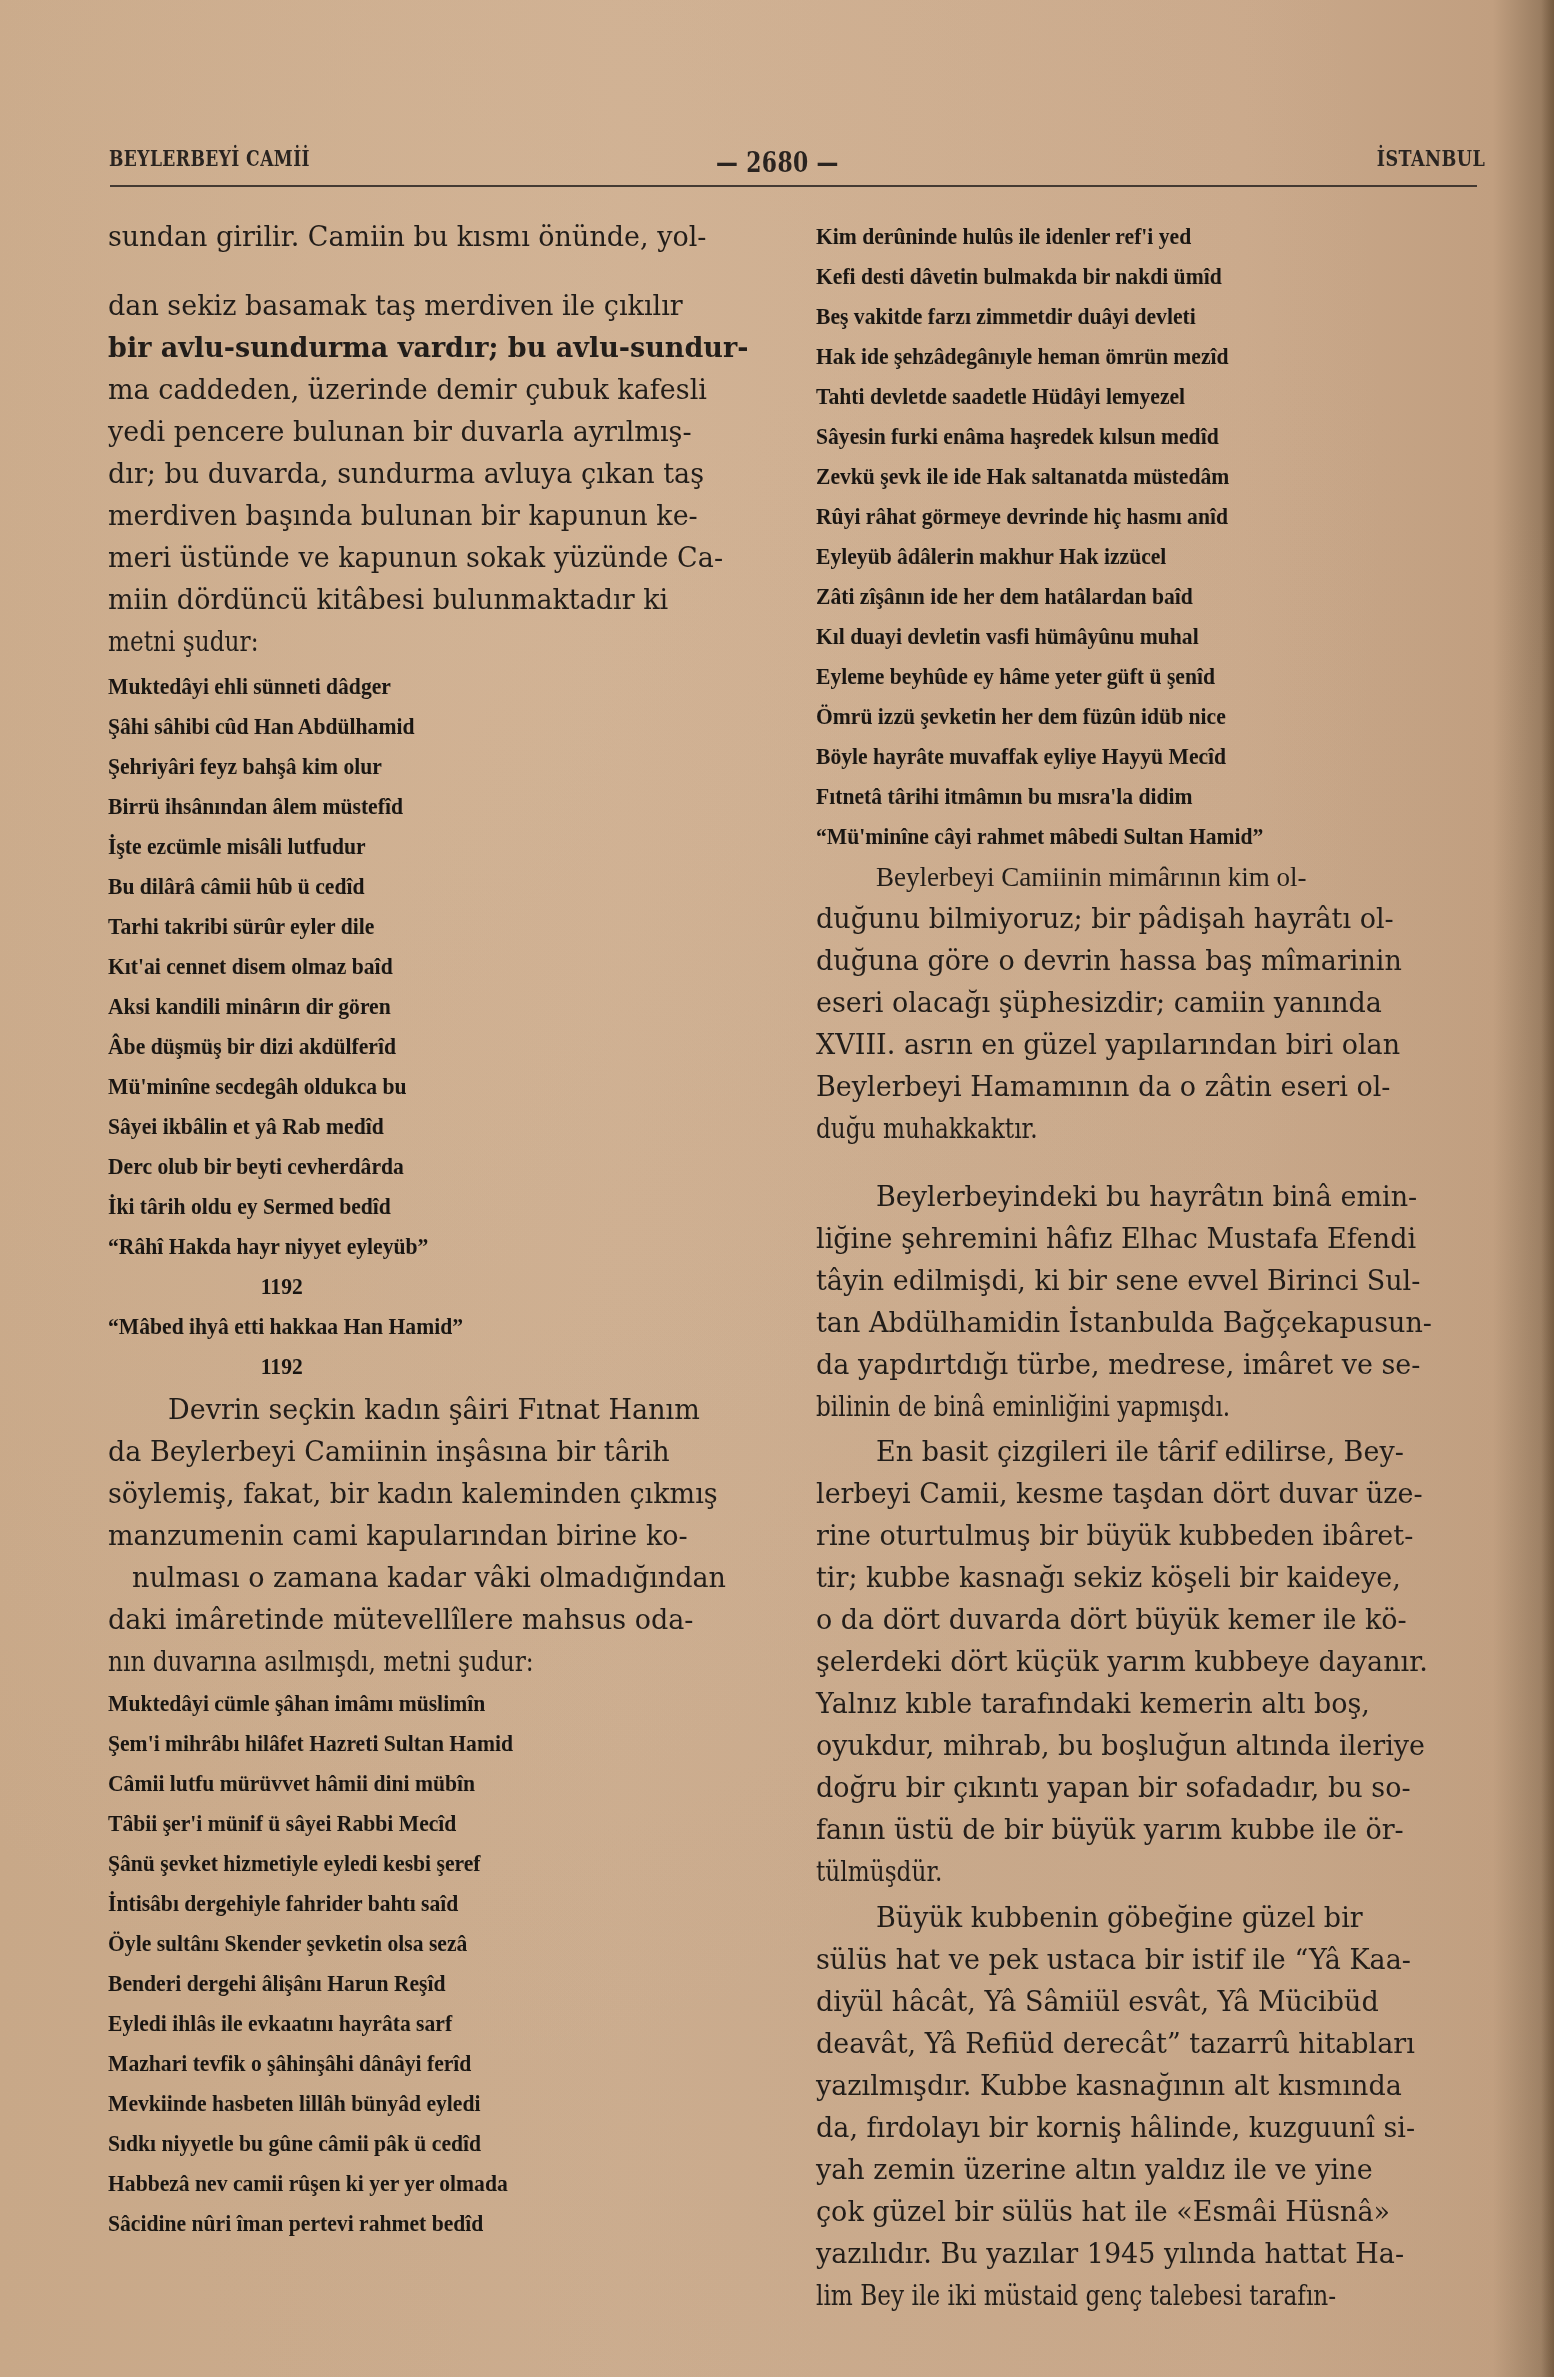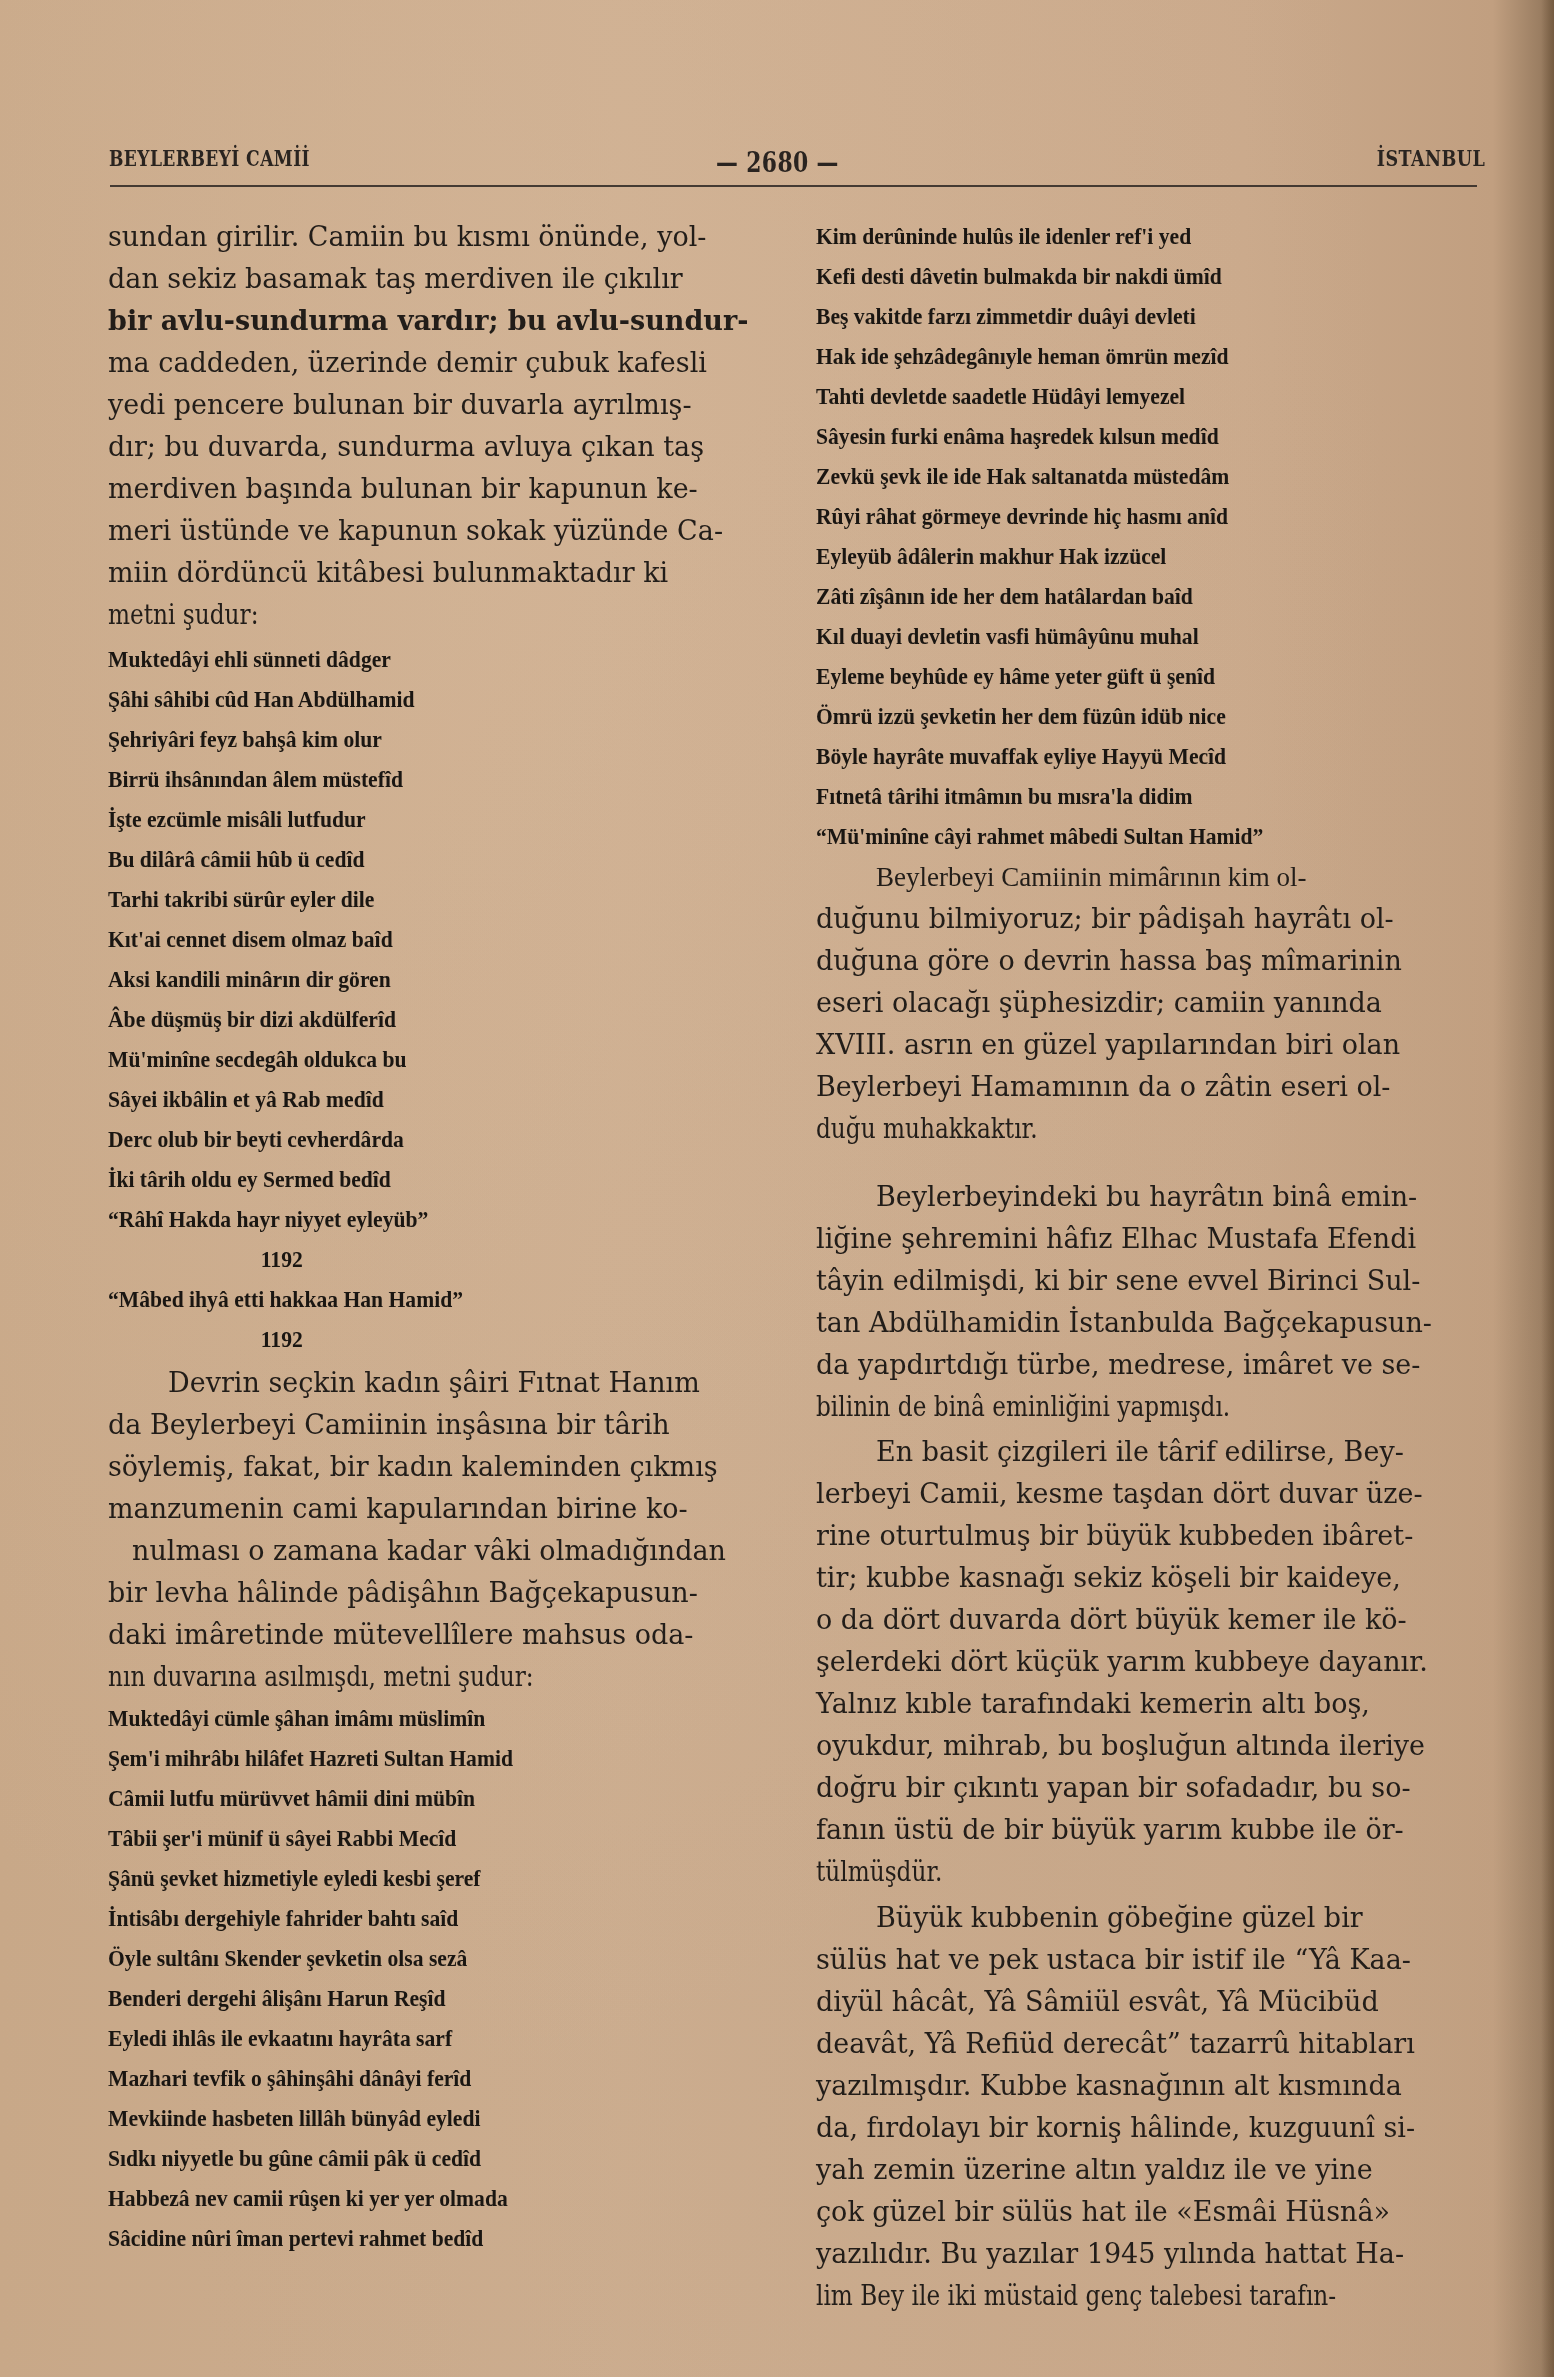--- a/index.html
+++ b/index.html
@@ -73,21 +73,21 @@
 <div class="header">
   <span class="left">BEYLERBEYİ CAMİİ</span>
   <span class="center">— 2680 —</span>
   <span class="right">İSTANBUL</span>
 </div>
 <div class="header-rule"></div>
 
 <div class="col left">
   <div>
       <span class="prose-line" style="transform: scaleX(1);">sundan girilir. Camiin bu kısmı önünde, yol-</span>
-      <span class="prose-line" style="transform: scaleX(1);">dan sekiz basamak taş merdiven ile  çıkılır</span>
+      <span class="prose-line" style="transform: scaleX(1); margin-top: 27px;">dan sekiz basamak taş merdiven ile  çıkılır</span>
       <span class="prose-line" style="transform: scaleX(1); font-weight: bold;">bir avlu-sundurma vardır; bu  avlu-sundur-</span>
       <span class="prose-line" style="transform: scaleX(1);">ma caddeden, üzerinde demir çubuk  kafesli</span>
       <span class="prose-line" style="transform: scaleX(1);">yedi pencere bulunan bir duvarla  ayrılmış-</span>
       <span class="prose-line" style="transform: scaleX(1);">dır; bu duvarda, sundurma avluya çıkan taş</span>
       <span class="prose-line" style="transform: scaleX(1);">merdiven başında bulunan bir kapunun ke-</span>
       <span class="prose-line" style="transform: scaleX(1);">meri üstünde ve kapunun sokak yüzünde Ca-</span>
       <span class="prose-line" style="transform: scaleX(1);">miin dördüncü kitâbesi  bulunmaktadır ki</span>
       <span class="prose-line" style="transform: scaleX(0.86);">metni şudur:</span>
     </div>
   <div class="gap-s"></div>
@@ -111,21 +111,20 @@
       <span class="verse-line" style="transform: scaleX(0.92);">“Mâbed ihyâ etti hakkaa Han Hamid”</span>
       <span class="verse-line verse-year" style="transform: scaleX(0.92);">1192</span>
     </div>
   <div class="gap-s"></div>
   <div>
       <span class="prose-line indent" style="transform: scaleX(1);">Devrin seçkin kadın şâiri Fıtnat Hanım</span>
       <span class="prose-line" style="transform: scaleX(1);">da Beylerbeyi Camiinin  inşâsına bir târih</span>
       <span class="prose-line" style="transform: scaleX(1);">söylemiş, fakat, bir kadın kaleminden çıkmış</span>
       <span class="prose-line" style="transform: scaleX(1);">manzumenin cami  kapularından birine ko-</span>
       <span class="prose-line" style="transform: scaleX(1); margin-left: 24px;">nulması o zamana kadar vâki  olmadığından</span>
-      <span class="prose-line" style="transform: scaleX(1);">bir levha hâlinde pâdişâhın  Bağçekapusun-</span>
       <span class="prose-line" style="transform: scaleX(1);">daki imâretinde mütevellîlere mahsus oda-</span>
       <span class="prose-line" style="transform: scaleX(0.86);">nın duvarına asılmışdı, metni şudur:</span>
     </div>
   <div>
       <span class="verse-line" style="transform: scaleX(0.92);">Muktedâyi cümle şâhan imâmı müslimîn</span>
       <span class="verse-line" style="transform: scaleX(0.92);">Şem'i mihrâbı hilâfet Hazreti Sultan Hamid</span>
       <span class="verse-line" style="transform: scaleX(0.92);">Câmii lutfu mürüvvet hâmii dini mübîn</span>
       <span class="verse-line" style="transform: scaleX(0.92);">Tâbii şer'i münif ü sâyei Rabbi Mecîd</span>
       <span class="verse-line" style="transform: scaleX(0.92);">Şânü şevket hizmetiyle eyledi kesbi şeref</span>
       <span class="verse-line" style="transform: scaleX(0.92);">İntisâbı dergehiyle fahrider bahtı saîd</span>

